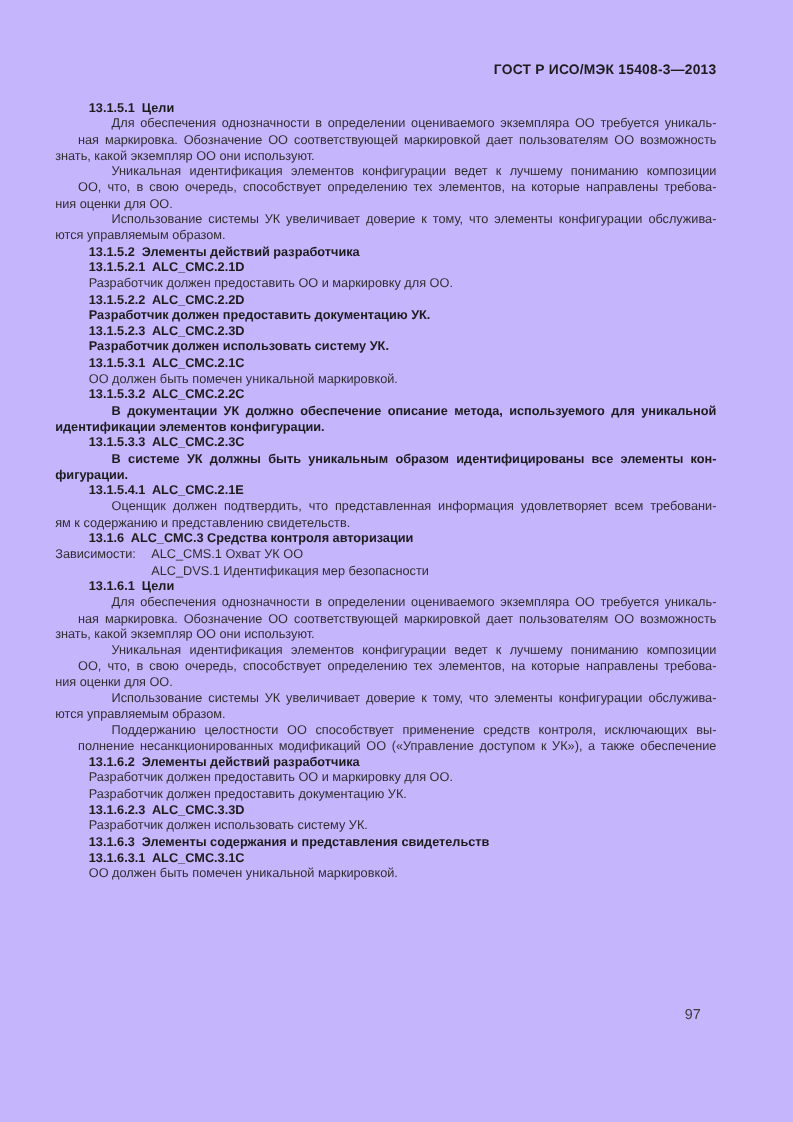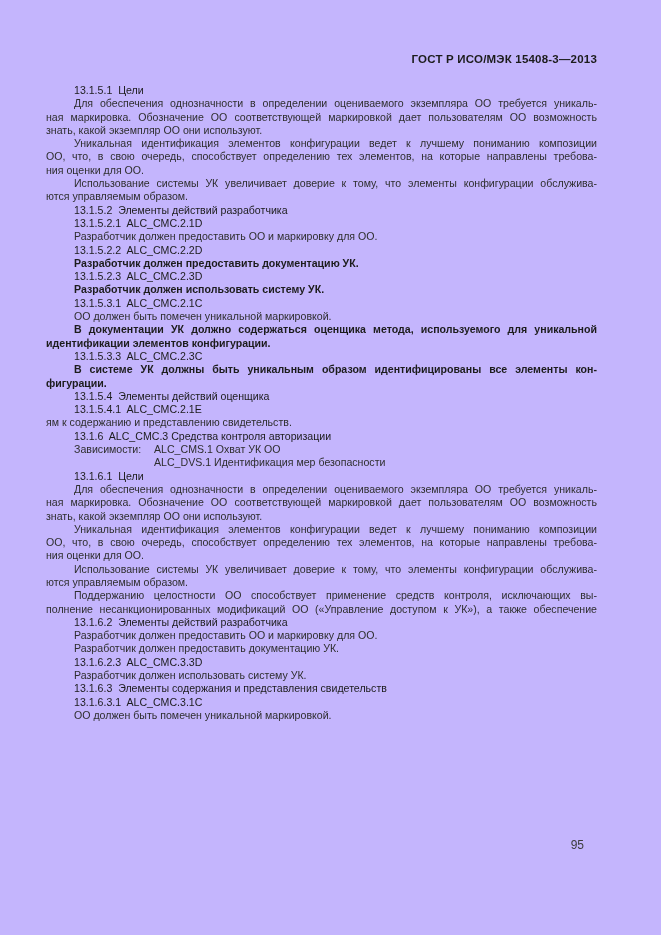--- a/index.html
+++ b/index.html
@@ -35,41 +35,41 @@
     font-size: 10.6px;
     line-height: 13.3px;
   }
   .line {
     white-space: pre-wrap;
     min-height: 13.3px;
   }
   .just {
     text-align: justify;
     text-align-last: justify;
+    margin-left: 19px;
   }
   .block.heading .line {
-    font-weight: normal;
+    font-weight: bold;
     color: #1c1c1c;
     text-indent: 28px;
   }
   .block.para .line.first,
   .block.para-bold .line.first {
     text-indent: 28px;
   }
   .block.para-bold .line {
     font-weight: bold;
     color: #1c1c1c;
   }
   .dep-label {
     display: inline-block;
-    margin-left: 28px;
     width: 80px;
   }
   .dep-cont {
-    margin-left: 108px;
+    margin-left: 80px;
   }
   .page-number {
     position: absolute;
     top: 838px;
     right: 77px;
     font-size: 12px;
     color: #3c3c3c;
   }
 </style>
 </head>
@@ -116,38 +116,39 @@
       </div>
       <div class="block para-bold">
         <div class="line first">Разработчик должен использовать систему УК.</div>
       </div>
       <div class="block heading">
         <div class="line first">13.1.5.3.1  ALC_CMC.2.1C</div>
       </div>
       <div class="block para">
         <div class="line first">ОО должен быть помечен уникальной маркировкой.</div>
       </div>
-      <div class="block para-bold">
-        <div class="line first just">В документации УК должно содержаться оценщика метода, используемого для уникальной</div>
+      <div class="block heading">
+        <div class="line first">13.1.5.3.2  ALC_CMC.2.2C</div>
+      </div>
+      <div class="block para-bold">
+        <div class="line first just">В документации УК должно обеспечение описание метода, используемого для уникальной</div>
         <div class="line">идентификации элементов конфигурации.</div>
       </div>
       <div class="block heading">
         <div class="line first">13.1.5.3.3  ALC_CMC.2.3C</div>
       </div>
       <div class="block para-bold">
         <div class="line first just">В системе УК должны быть уникальным образом идентифицированы все элементы кон-</div>
         <div class="line">фигурации.</div>
       </div>
       <div class="block heading">
-        <div class="line first">13.1.5.4  Элементы действий оценщика</div>
-      </div>
-      <div class="block heading">
         <div class="line first">13.1.5.4.1  ALC_CMC.2.1E</div>
       </div>
       <div class="block para">
+        <div class="line first just">Оценщик должен подтвердить, что представленная информация удовлетворяет всем требовани-</div>
         <div class="line">ям к содержанию и представлению свидетельств.</div>
       </div>
       <div class="block heading">
         <div class="line first">13.1.6  ALC_CMC.3 Средства контроля авторизации</div>
       </div>
       <div class="block deps">
         <div class="line"><span class="dep-label">Зависимости:</span><span>ALC_CMS.1 Охват УК ОО</span></div>
         <div class="line dep-cont">ALC_DVS.1 Идентификация мер безопасности</div>
       </div>
       <div class="block heading">
@@ -190,14 +191,14 @@
         <div class="line first">13.1.6.3  Элементы содержания и представления свидетельств</div>
       </div>
       <div class="block heading">
         <div class="line first">13.1.6.3.1  ALC_CMC.3.1C</div>
       </div>
       <div class="block para">
         <div class="line first">ОО должен быть помечен уникальной маркировкой.</div>
       </div>
     </div>
 
-  <div class="page-number">95</div>
+  <div class="page-number">97</div>
 </div>
 
 </body></html>

